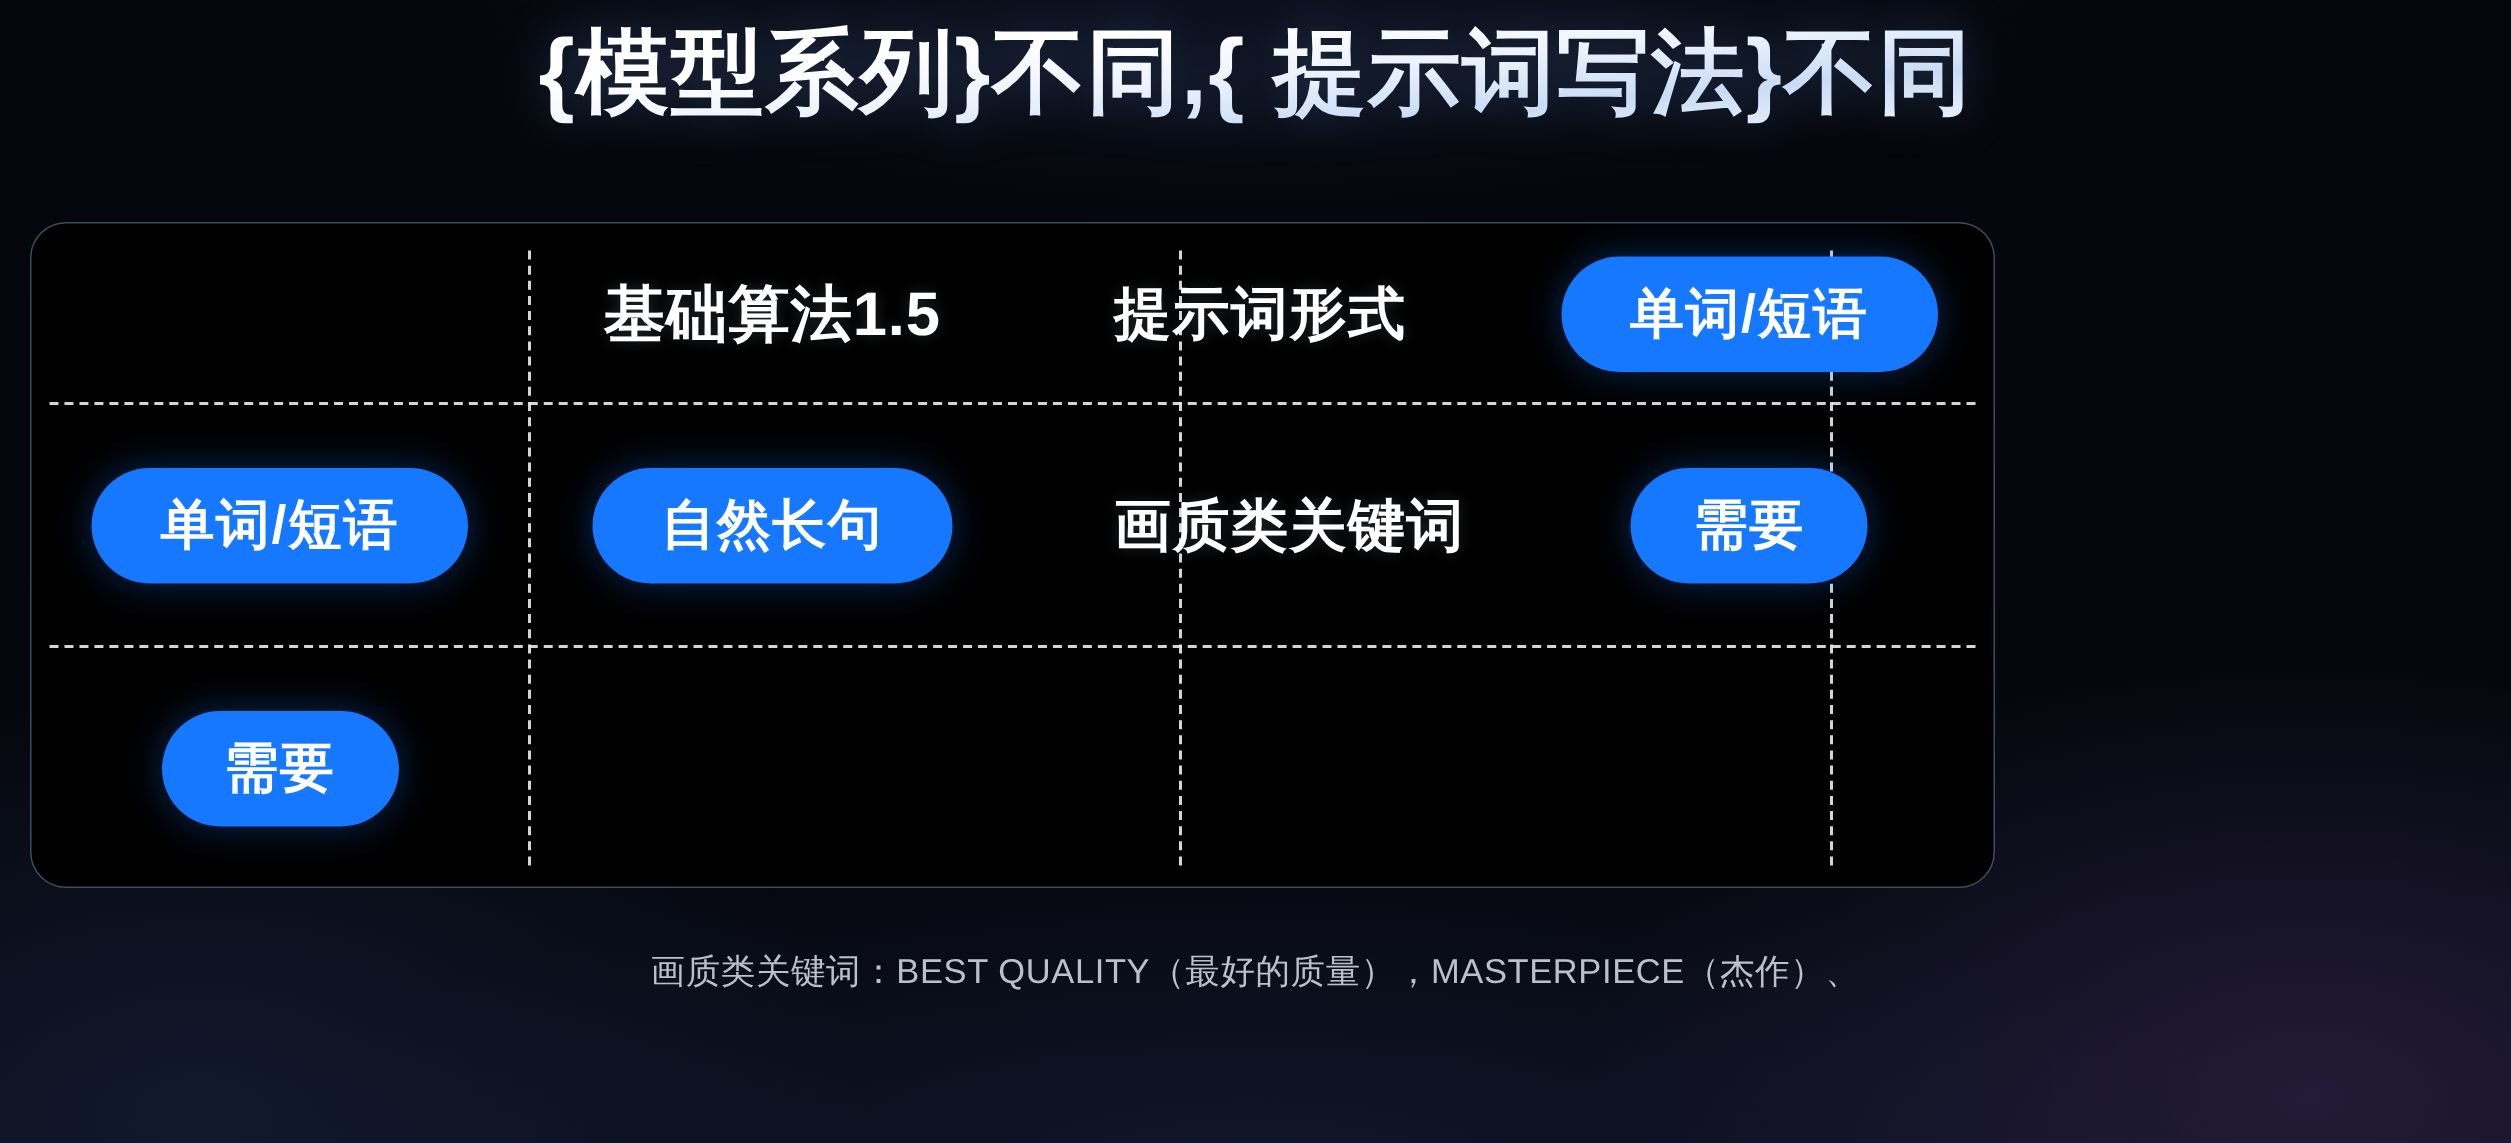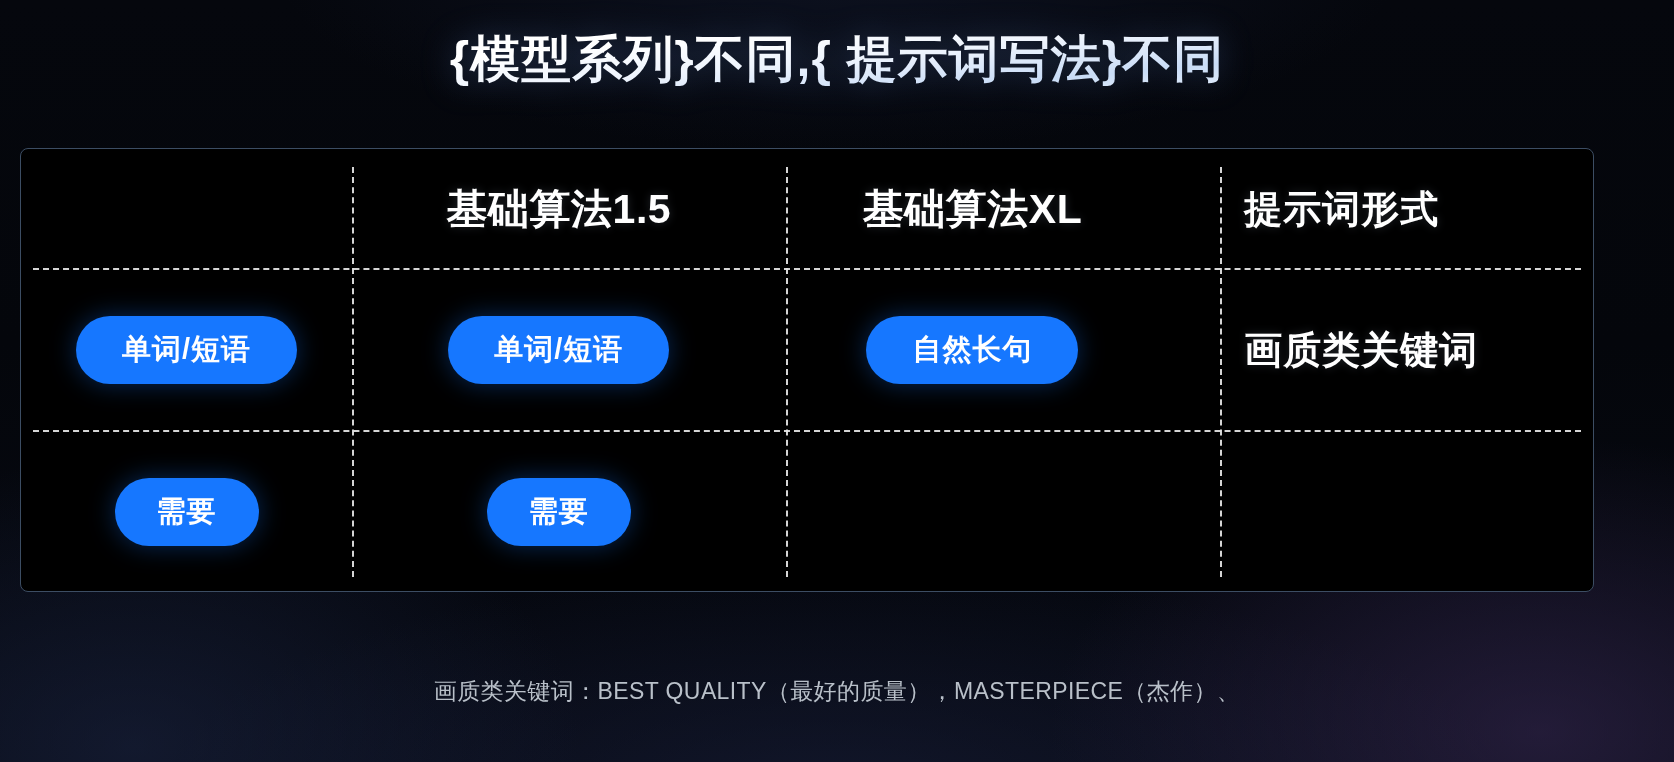--- a/index.html
+++ b/index.html
@@ -24,25 +24,25 @@
       radial-gradient(ellipse 620px 400px at 8% 98%, rgba(30,40,72,0.50) 0%, rgba(12,16,30,0.0) 72%),
       radial-gradient(ellipse 900px 300px at 50% 104%, rgba(26,32,60,0.55) 0%, rgba(0,0,0,0) 75%),
       radial-gradient(ellipse 800px 260px at 50% -4%, rgba(22,30,55,0.45) 0%, rgba(0,0,0,0) 70%),
       linear-gradient(180deg, #05070d 0%, #04060b 45%, #070a14 100%);
     overflow: hidden;
   }
 
   
   #title {
     position: absolute;
-    top: 12px;
+    top: 2px;
     left: 0;
     width: 100%;
     text-align: center;
-    font-size: 50px;
+    font-size: 62px;
     font-weight: 700;
     line-height: 94px;
     letter-spacing: 1px;
     white-space: nowrap;
     background: linear-gradient(175deg,
         #ffffff 0%,
         #ffffff 36%,
         #eef4fd 50%,
         #c9dcf6 66%,
         #e9f1fb 80%,
@@ -52,25 +52,25 @@
     color: transparent;
     -webkit-text-fill-color: transparent;
     filter: drop-shadow(0 0 16px rgba(120,170,255,0.28));
   }
 
   
   #table-card {
     position: absolute;
     left: 20px;
     top: 148px;
-    width: 1574px;
+    width: 1310px;
     height: 444px;
     box-sizing: border-box;
     border: 1px solid #3c4d63;
-    border-radius: 8px;
+    border-radius: 24px;
     background: #000000;
     overflow: hidden;
   }
 
   .grid {
     position: absolute;
     inset: 0;
     display: grid;
     grid-template-columns: 331px 1fr 1fr 1fr;
     grid-template-rows: 120px 162px 162px;
@@ -131,21 +131,21 @@
     text-shadow: 0 0 10px rgba(200,220,255,0.18);
     margin-left: 35px;
   }
 
   .pill {
     display: inline-flex;
     align-items: center;
     justify-content: center;
     background: #1677ff;
     color: #ffffff;
-    font-size: 29px;
+    font-size: 36px;
     font-weight: 700;
     letter-spacing: 1px;
     border-radius: 999px;
     padding: 14px 42px;
     white-space: nowrap;
     box-shadow: 0 0 26px rgba(22,119,255,0.35);
   }
   .pill.wide { padding: 14px 46px; }
 
   
@@ -154,21 +154,21 @@
     left: 0;
     top: 630px;
     width: 100%;
     text-align: center;
     color: #b9c0c9;
     font-size: 23px;
     line-height: 34px;
     letter-spacing: 0.4px;
     white-space: nowrap;
   }
-  #footnote .fline { display: block; margin-top: 44px; }
+  #footnote .fline { display: block; }
 </style>
 </head>
 <body>
 
 <div id="page">
 
   <div id="title">{模型系列}不同,{ 提示词写法}不同</div>
 
   <div id="table-card">
 
@@ -177,23 +177,20 @@
     <div class="vline v3"></div>
     <div class="hline h1"></div>
     <div class="hline h2"></div>
 
     <div class="grid">
 
       <div class="cell"></div>
       <div class="cell">
         <span class="col-head">基础算法1.5</span>
       </div>
-      <div class="cell">
-        <span class="col-head">基础算法XL</span>
-      </div>
 
       <div class="cell rowlabel">
         <span class="row-label">提示词形式</span>
       </div>
       <div class="cell">
         <span class="pill wide">单词/短语</span>
       </div>
       <div class="cell">
         <span class="pill wide">单词/短语</span>
       </div>

